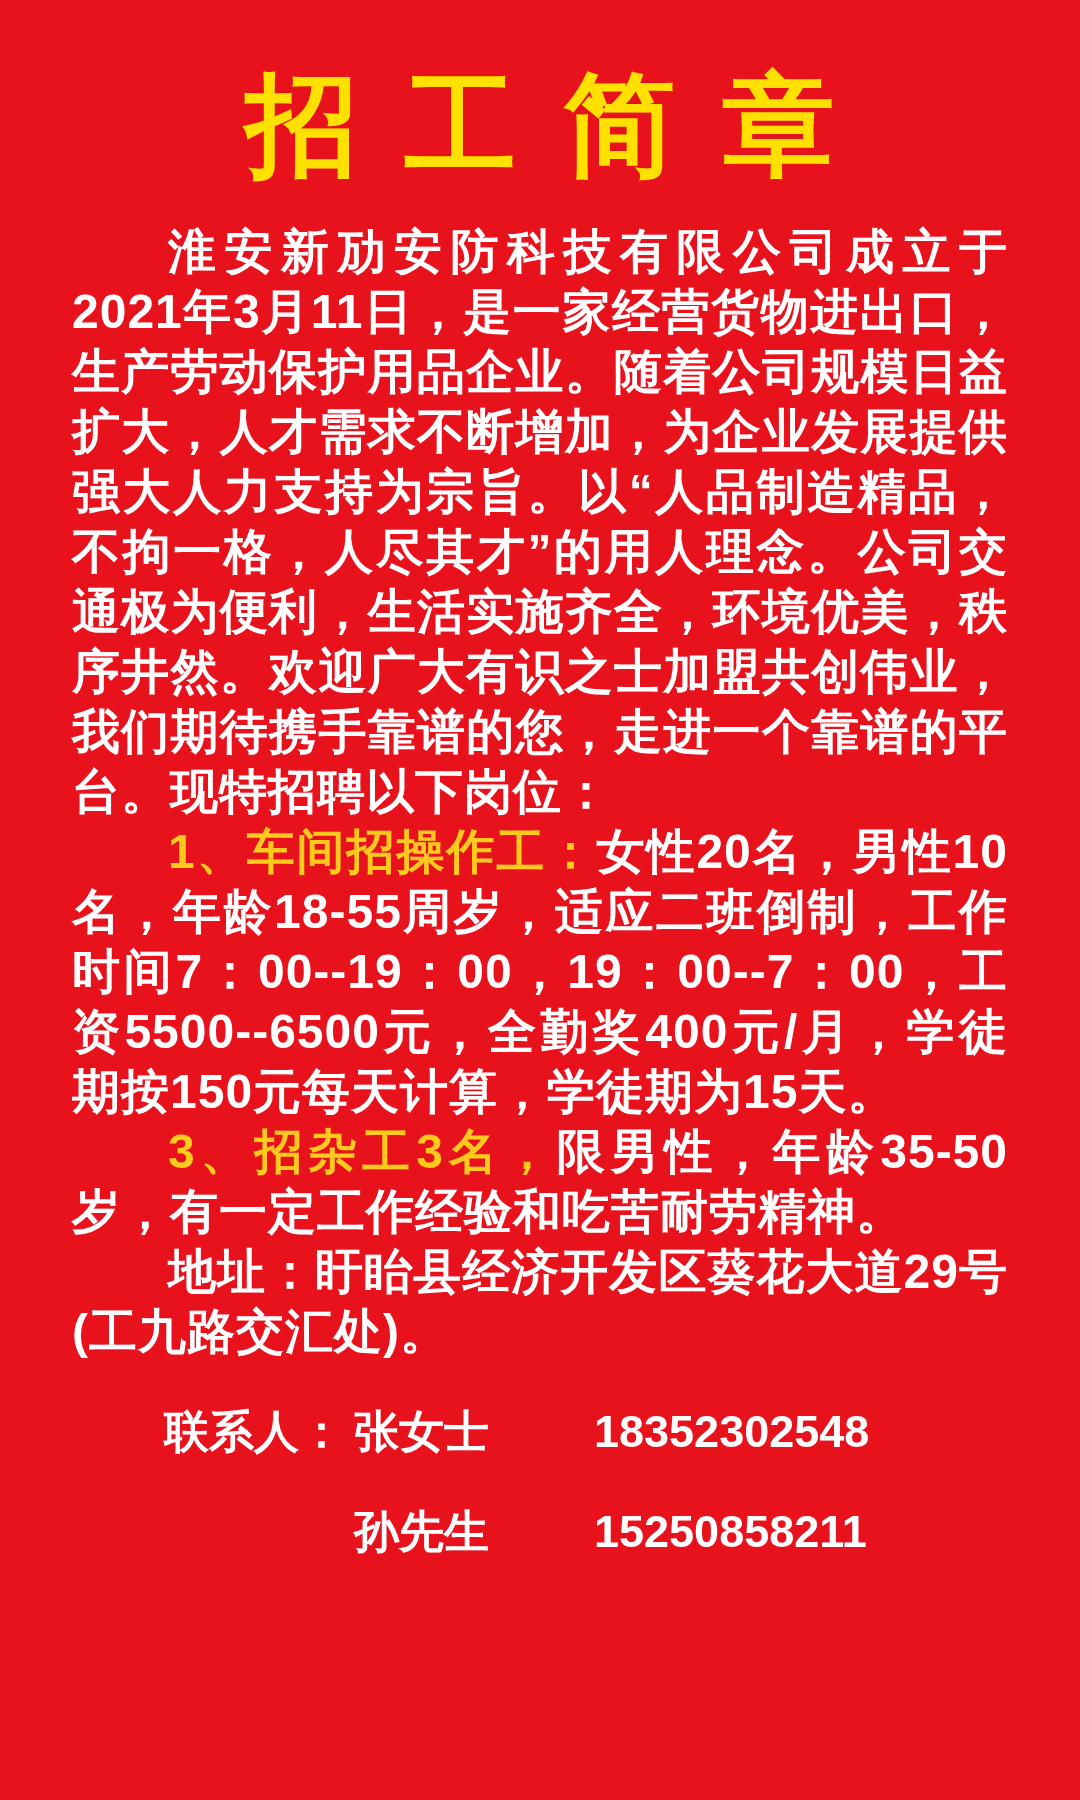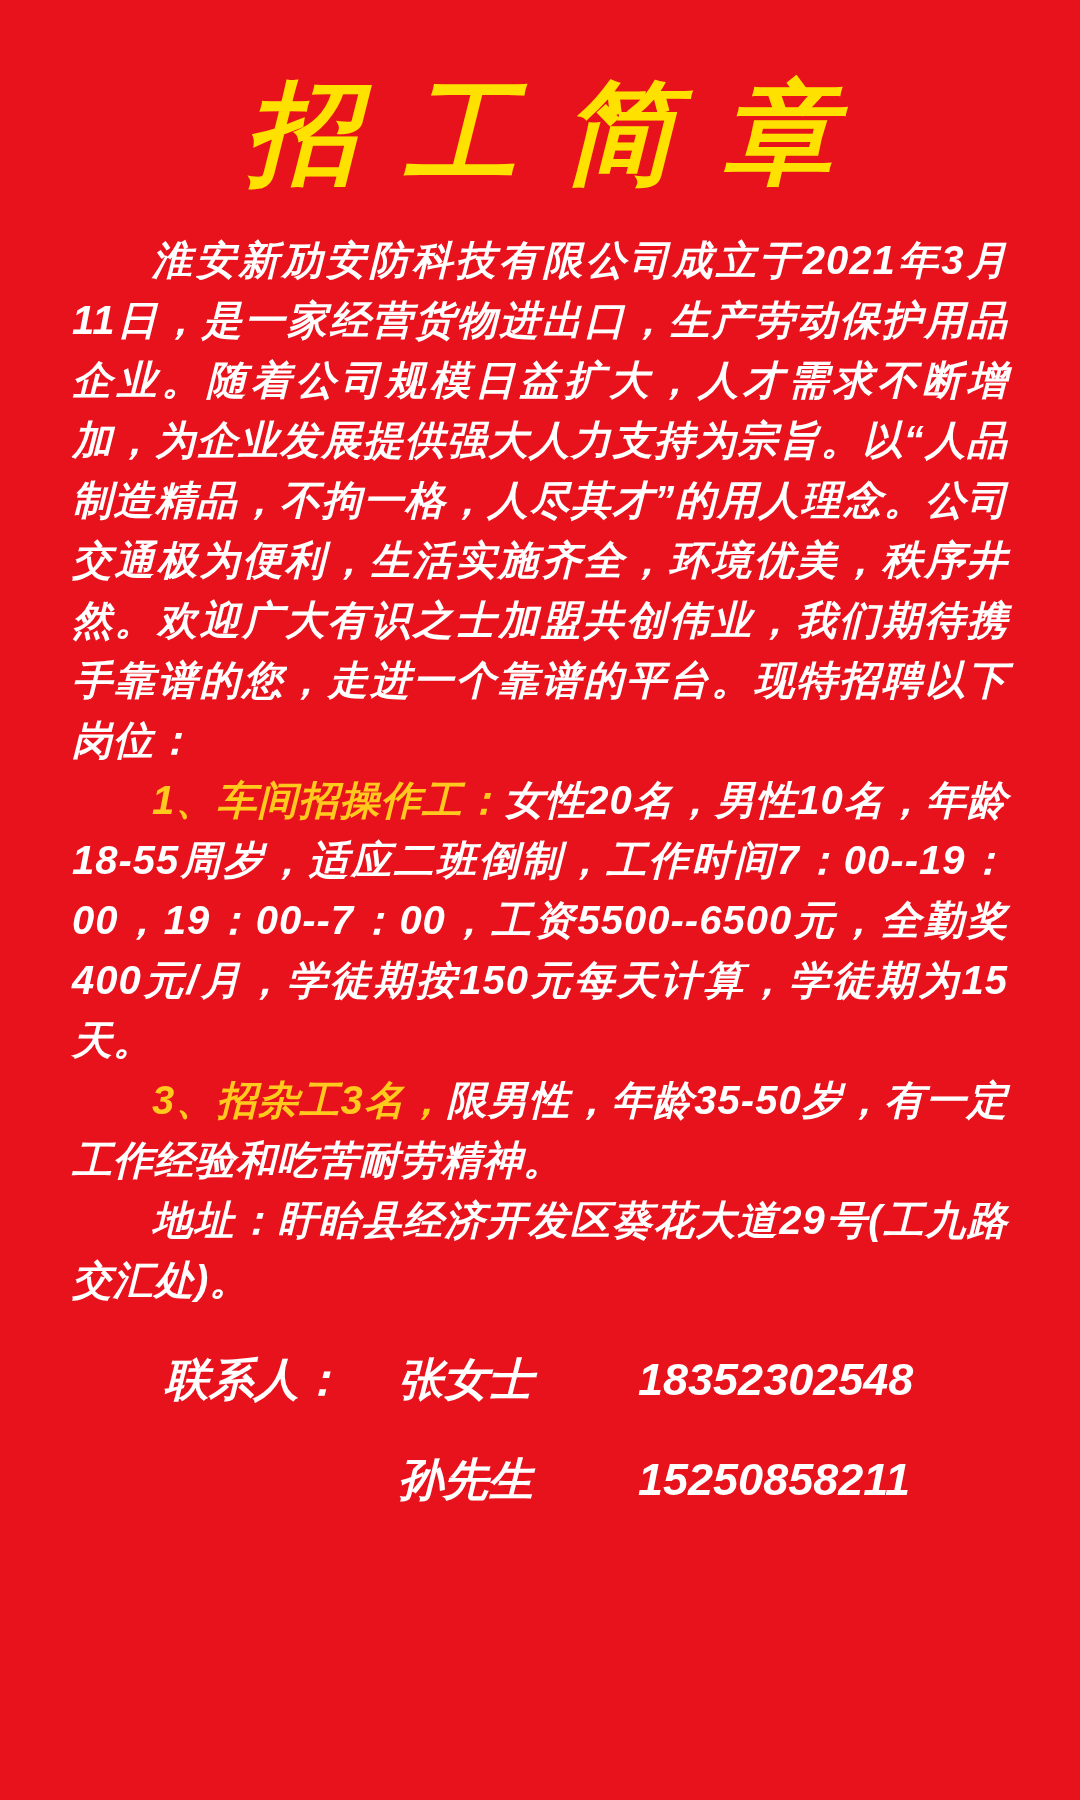--- a/index.html
+++ b/index.html
@@ -15,53 +15,52 @@
     height: 1800px;
     background: var(--background);
     font-family: "Liberation Sans", "DejaVu Sans", sans-serif;
     font-weight: bold;
     color: var(--body_color);
     overflow: hidden;
   }
   .poster {
     width: 1080px;
     height: 1392px;
-    padding: 16px 72px;
-    font-style: italic;
+    padding: 8px 72px;
   }
   .title {
     margin: 0;
     padding: 48px 0 26px 0;
     color: var(--title_color);
     font-size: 112px;
     line-height: 1.25;
     font-weight: 900;
     text-align: center;
     letter-spacing: 0.42em;
     text-indent: 0.42em;
     white-space: nowrap;
   }
   .body-text {
     margin: 0;
-    font-size: 40px;
+    font-size: 48px;
     line-height: 60px;
     text-align: justify;
     text-justify: inter-ideograph;
     text-indent: 2em;
     letter-spacing: 1px;
   }
   .hl { color: var(--highlight_color); }
   .contact-row {
     font-size: 45px;
     line-height: 60px;
     padding-left: 92px;
     white-space: nowrap;
   }
   .c-label { display: inline-block; width: 190px; }
-  .c-name  { display: inline-block; width: 240px; margin-left: 44px; }
+  .c-name  { display: inline-block; width: 240px; }
   .c-phone { display: inline-block; margin-top: 40px; }
 </style>
 </head>
 <body>
 
 <div class="poster">
 
   <h1 class="title">招工简章</h1>
 
   <p class="body-text">淮安新劢安防科技有限公司成立于2021年3月11日，是一家经营货物进出口，生产劳动保护用品企业。随着公司规模日益扩大，人才需求不断增加，为企业发展提供强大人力支持为宗旨。以“人品制造精品，不拘一格，人尽其才”的用人理念。公司交通极为便利，生活实施齐全，环境优美，秩序井然。欢迎广大有识之士加盟共创伟业，我们期待携手靠谱的您，走进一个靠谱的平台。现特招聘以下岗位：</p>

